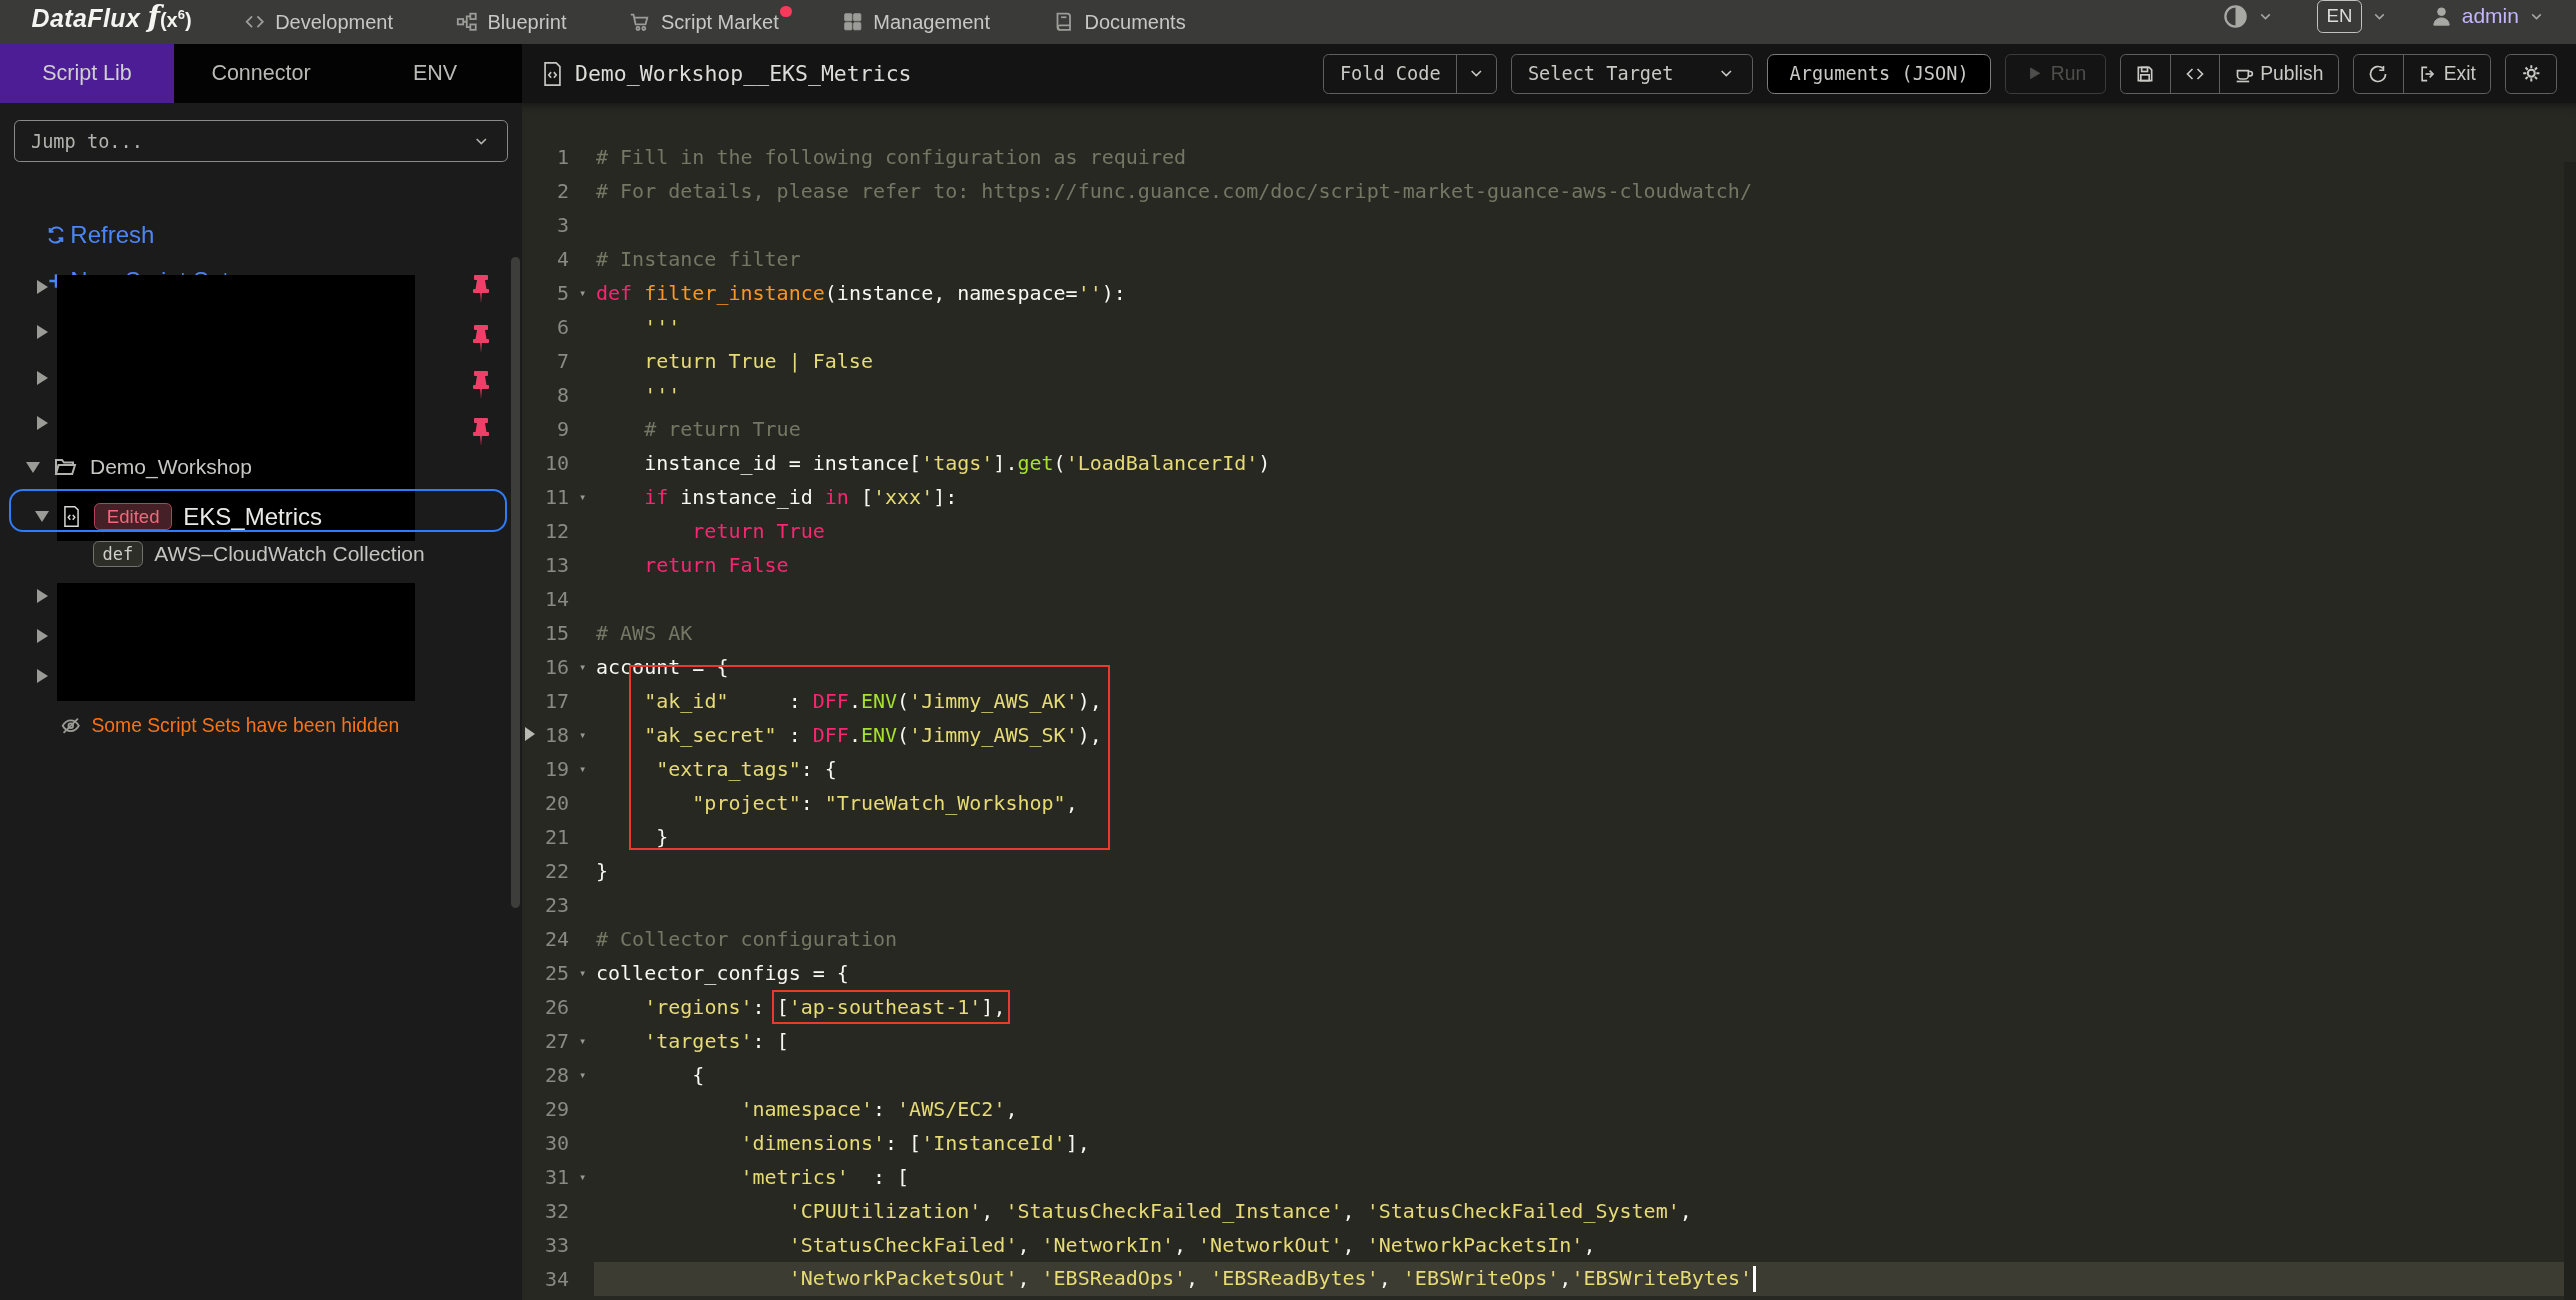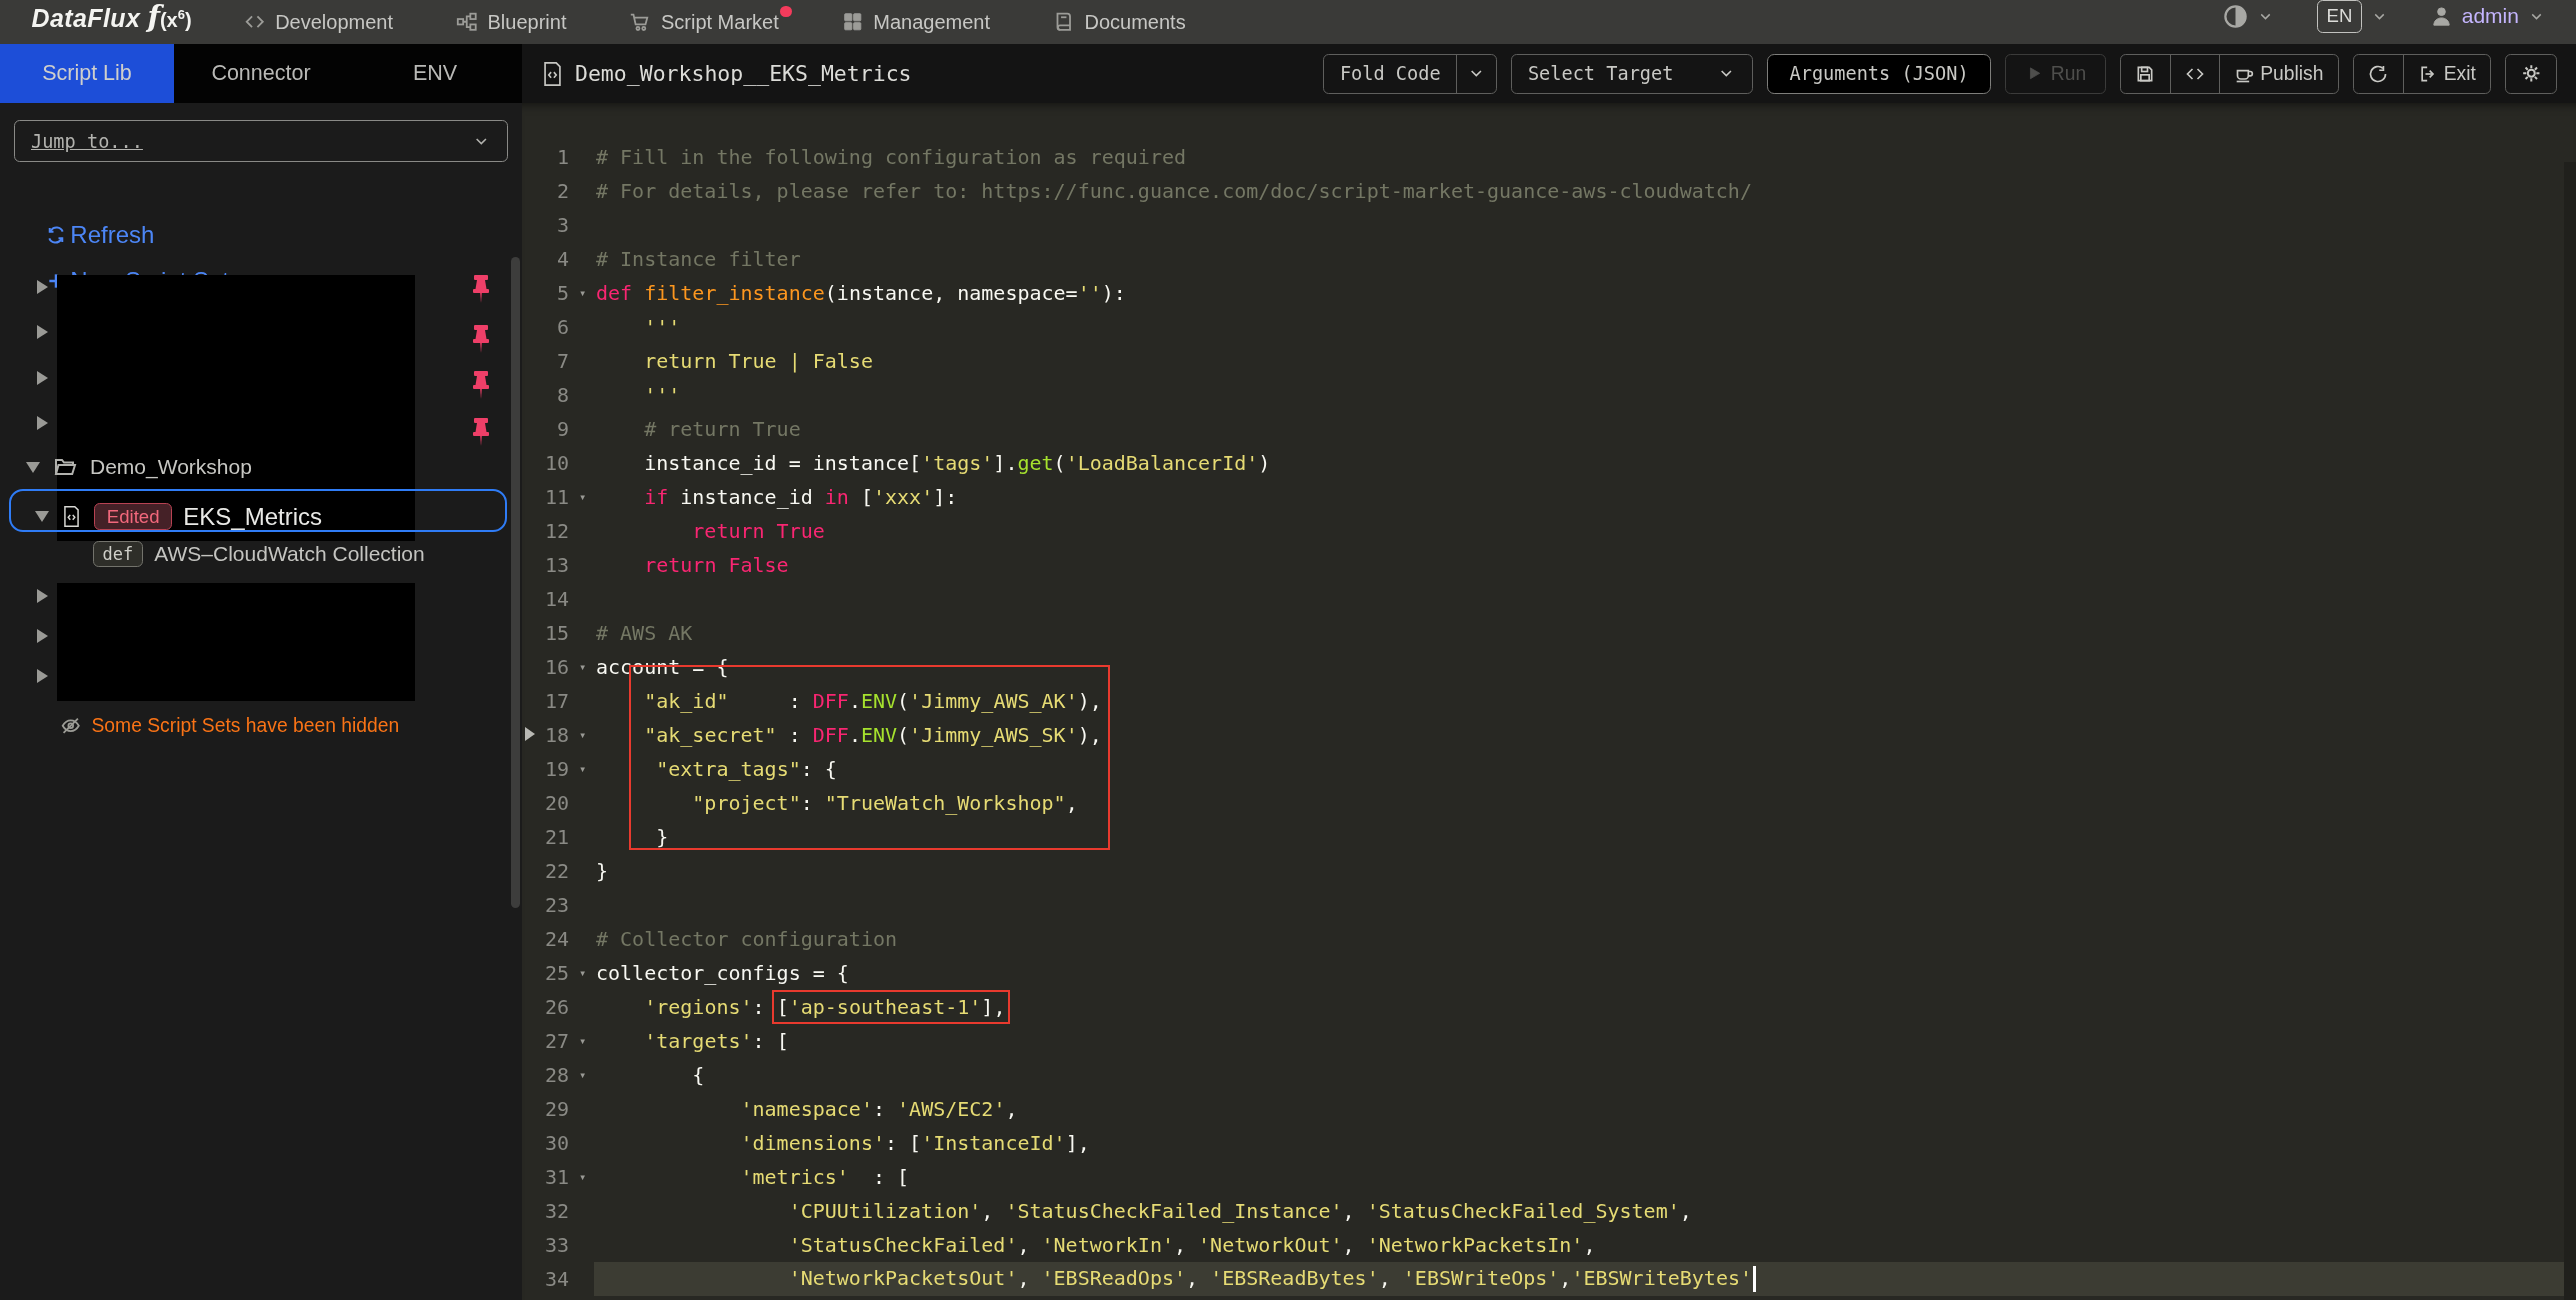--- a/index.html
+++ b/index.html
@@ -25,24 +25,24 @@
   .theme-wrap,.lang-wrap,.user-wrap{ display:flex; align-items:center; gap:8.6px; cursor:pointer; }
   .lang-wrap{ margin-left:24px; }
   .user-wrap{ margin-left:24px; }
   .lang-box{ border:1.4px solid #c2c2bf; border-radius:5.7px; color:#dcdcd9; font-size:18.6px; padding:4.3px 8.6px; }
   .user-name{ color:#c4b5fd; font-size:21px; }
 
   
   .sidebar{ position:absolute; left:0; top:44px; width:522px; height:1257px; background:#1b1b1b; }
   .side-tabs{ display:flex; height:59px; background:#030303; }
   .side-tab{ flex:1; display:flex; align-items:center; justify-content:center; font-size:21.5px; color:#b9b9b6; cursor:pointer; }
-  .side-tab.active{ background:#1d4ed8; color:#cfcfcc; }
+  .side-tab.active{ background:#4c1d95; color:#cfcfcc; }
   .jump{ margin:17px 14.3px 0 14.3px; height:42px; border:1.4px solid #8a8a87; border-radius:5.7px;
          display:flex; align-items:center; justify-content:space-between; padding:0 15.7px; cursor:pointer; }
-  .jump span{ font-family:"DejaVu Sans Mono", monospace; font-size:18.6px; color:#b2b2ae;text-decoration:underline; }
+  .jump span{ font-family:"DejaVu Sans Mono", monospace; font-size:18.6px; color:#b2b2ae; }
   .jump svg{ width:18.6px; height:18.6px; stroke:#b2b2ae; }
   .side-link{ display:flex; align-items:center; gap:4.3px; color:#4c86f6; font-size:24px; font-weight:500; cursor:pointer; }
   .side-link svg{ width:20px; height:20px; stroke:#4c86f6; }
   .link-refresh{ position:absolute; left:46px; top:177px; }
   .link-new{ position:absolute; left:46px; top:223px; }
   .tree{ position:absolute; left:0; top:0; width:100%; height:100%; }
   .redact{ position:absolute; background:#000; }
   .redact1{ left:57px; top:231px; width:358px; height:266px; }
   .redact2{ left:57px; top:539px; width:358px; height:118px; }
   .caret{ position:absolute; width:0; height:0; border-left:11.4px solid #9a9a96; border-top:7.9px solid transparent; border-bottom:7.9px solid transparent; cursor:pointer; }

